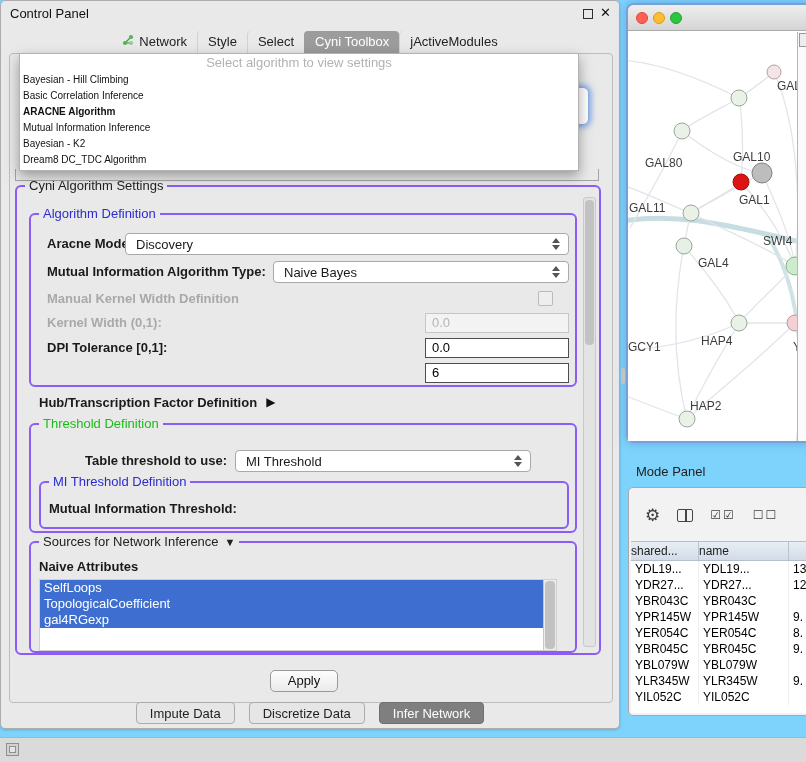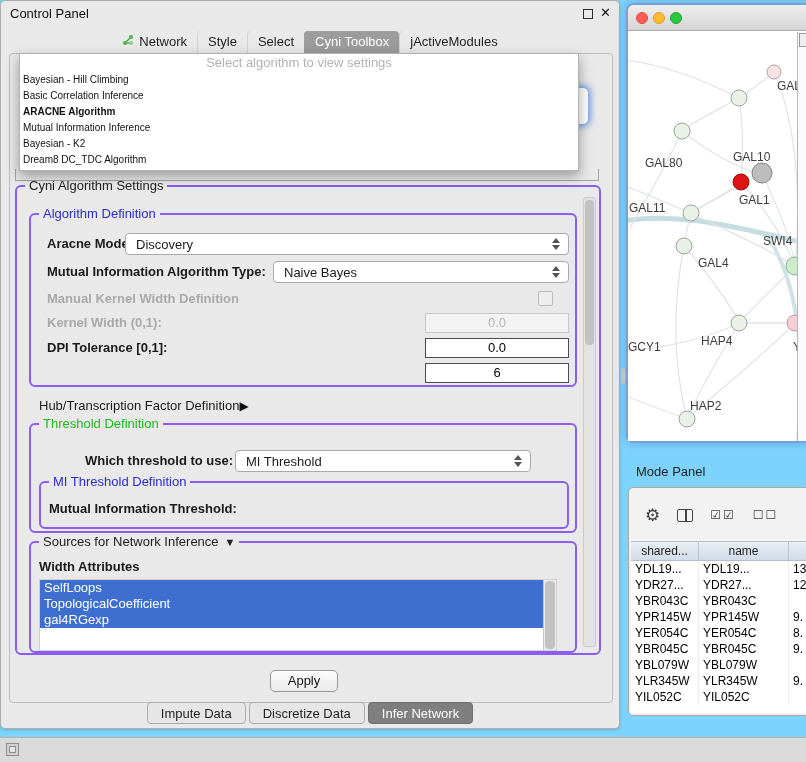--- a/index.html
+++ b/index.html
@@ -37,37 +37,37 @@
   .sb-track{position:absolute;background:#e3e3e3;border:1px solid #c9c9c9;border-radius:3px}
   .sb-thumb{position:absolute;left:1px;right:1px;background:#c2c2c2;border-radius:4px}
 
   
   .flabel{position:absolute;height:20px;line-height:20px;font-weight:bold;font-size:13px;color:#1a1a1a;white-space:nowrap}
   .flabel.disabled{color:#a9a9a9}
   .combo{position:absolute;height:22px;background:#fff;border:1px solid #a9a9a9;border-radius:4px;display:flex;align-items:center;justify-content:space-between;padding:0 7px 0 10px}
   .combo-arrows{width:9px;height:12px;position:relative;flex:none}
   .combo-arrows::before{content:"";position:absolute;top:0;left:0;border-left:4px solid transparent;border-right:4px solid transparent;border-bottom:5px solid #555}
   .combo-arrows::after{content:"";position:absolute;bottom:0;left:0;border-left:4px solid transparent;border-right:4px solid transparent;border-top:5px solid #555}
-  .field{position:absolute;height:20px;background:#fff;border:1px solid #4d4d4d;text-align:center;padding:0 6px;line-height:18px;font-size:13px;color:#000}
+  .field{position:absolute;height:20px;background:#fff;border:1px solid #4d4d4d;text-align:left;padding:0 6px;line-height:18px;font-size:13px;color:#000}
   .field.disabled{background:#f3f3f3;border-color:#c6c6c6;color:#b5b5b5}
   .checkbox{position:absolute;width:15px;height:15px;border:1px solid #bbb;background:#eee;border-radius:2px}
 
-  #hub-row{position:absolute;left:38px;top:394px;height:18px;display:flex;align-items:flex-end;font-weight:normal;font-size:13px}
+  #hub-row{position:absolute;left:38px;top:394px;height:18px;display:flex;align-items:flex-start;gap:9px;font-weight:bold;font-size:13px}
   #hub-row .tri{font-size:12px;color:#111}
 
   #attr-label{position:absolute;left:38px;top:558px;font-weight:bold;font-size:13px}
   #attr-list{position:absolute;left:38px;top:578px;width:518px;height:72px;background:#fff;border:1px solid #d0d0d0;overflow:hidden}
   .attr-item{height:16px;line-height:16px;padding-left:4px;font-size:13px;width:calc(100% - 13px)}
   .attr-item.selected{background:#3e6fd0;color:#fff}
   #attr-sb{position:absolute;right:0;top:0;bottom:0;width:13px;background:#ececec;border-left:1px solid #c6c6c6}
   #attr-sb .sb-thumb{top:1px;bottom:1px}
 
   #apply-btn{position:absolute;left:269px;top:669px;width:68px;height:22px;background:linear-gradient(#fdfdfd,#ebebeb);border:1px solid #999;border-radius:5px;font-size:13px;color:#111;text-align:center;line-height:20px}
 
-  #bottom-tabs{position:absolute;left:0;right:0;top:701px;height:14px;display:flex;justify-content:center;gap:3px}
+  #bottom-tabs{position:absolute;left:0;right:0;top:701px;height:14px;display:flex;justify-content:center;gap:14px}
   .btab{padding:2px 13px;height:22px;line-height:17px;border:1px solid #ababab;border-radius:4px;background:#e6e6e6;color:#222;font-size:13px;white-space:nowrap}
   .btab.active{background:#7f7f7f;border-color:#6f6f6f;color:#fff}
 
   
   #net-win{position:absolute;left:628px;top:5px;width:182px;height:436px;background:#fff;border-radius:6px;box-shadow:0 0 0 2px #79a0d6,0 0 9px 3px rgba(90,140,215,.55)}
   #net-titlebar{position:absolute;left:0;top:0;right:0;height:26px;background:linear-gradient(#eee,#d5d5d5);border-bottom:1px solid #ababab;border-radius:6px 6px 0 0}
   .light{position:absolute;top:7px;width:12px;height:12px;border-radius:50%}
   #light-red{left:8px;background:#ff5f57;border:1px solid #e0443e}
   #light-yellow{left:25px;background:#febc2e;border:1px solid #d89c22}
   #light-green{left:42px;background:#2ac840;border:1px solid #23a231}
@@ -79,21 +79,21 @@
 
   
   #tp-label{position:absolute;left:636px;top:464px;font-size:13px;color:#222}
   #tpanel{position:absolute;left:628px;top:487px;width:182px;height:229px;background:#f2f2f2;border:1px solid #a8a8a8;border-radius:5px;overflow:hidden}
   #tp-toolbar{position:absolute;left:16px;top:12px;height:30px;display:flex;align-items:center;gap:17px;color:#3d3d3d}
   #gear{font-size:17px;line-height:17px}
   #col-icon{width:16px;height:13px;border:1.5px solid #444;border-radius:2px;position:relative}
   #col-icon::after{content:"";position:absolute;left:50%;top:0;bottom:0;width:1.5px;background:#444}
   .pair-icon{font-size:12px;letter-spacing:2px}
   #tbl-header{position:absolute;left:2px;top:53px;height:20px;display:flex;background:linear-gradient(#e8eef5,#d2dce8);border-top:1px solid #b3bfcc;border-bottom:1px solid #b3bfcc}
-  .th{border-right:1px solid #b9c4d0;font-size:12px;color:#222;text-align:center;line-height:18px;overflow:hidden;white-space:nowrap}
+  .th{border-right:1px solid #b9c4d0;font-size:12px;color:#222;line-height:18px;overflow:hidden;white-space:nowrap}
   #tbl-body{position:absolute;left:2px;top:73px;bottom:2px;width:240px;background:#fff}
   .tr{display:flex;height:16px}
   .td{font-size:12px;line-height:16px;padding-left:4px;border-right:1px solid #eee;overflow:hidden;white-space:nowrap;color:#000}
   .c0{width:68px;flex:none}
   .c1{width:90px;flex:none}
   .c2{width:82px;flex:none}
 
   
   #footer{position:absolute;left:0;top:737px;width:806px;height:25px;background:#dadada;border-top:1px solid #b2b2b2}
   #footer-icon{position:absolute;left:6px;top:5px;width:13px;height:13px;border:1px solid #8f8f8f;background:#d2d2d2}
@@ -179,37 +179,37 @@
     <div class="field" style="left:424px;top:362px;width:144px">6</div>
 
     <div id="hub-row">
       <span>Hub/Transcription Factor Definition</span>
       <span class="tri">▶</span>
     </div>
 
     <div class="group" style="left:28px;top:422px;width:548px;height:110px">
       <span class="legend green">Threshold Definition</span>
     </div>
-    <div class="flabel" style="left:84px;top:450px">Which threshold to use:</div>
+    <div class="flabel" style="left:84px;top:450px">Table threshold to use:</div>
     <div class="combo" style="left:234px;top:449px;width:296px">
       <span>MI Threshold</span>
       <span class="combo-arrows"></span>
     </div>
     <div class="group" style="left:38px;top:480px;width:530px;height:48px">
       <span class="legend blue">MI Threshold Definition</span>
     </div>
     <div class="flabel" style="left:48px;top:498px">Mutual Information Threshold:</div>
 
     <div class="group" style="left:28px;top:540px;width:548px;height:112px">
       <span class="legend">
         <span>Sources for Network Inference</span>
         <span class="tri" style="font-size:11px">▼</span>
       </span>
     </div>
-    <div id="attr-label">Width Attributes</div>
+    <div id="attr-label">Naive Attributes</div>
     <div id="attr-list">
       <div id="attr-items">
           <div class="attr-item selected">SelfLoops</div>
           <div class="attr-item selected">TopologicalCoefficient</div>
           <div class="attr-item selected">gal4RGexp</div>
         </div>
       <div id="attr-sb">
           <div class="sb-thumb"></div>
         </div>
     </div>

